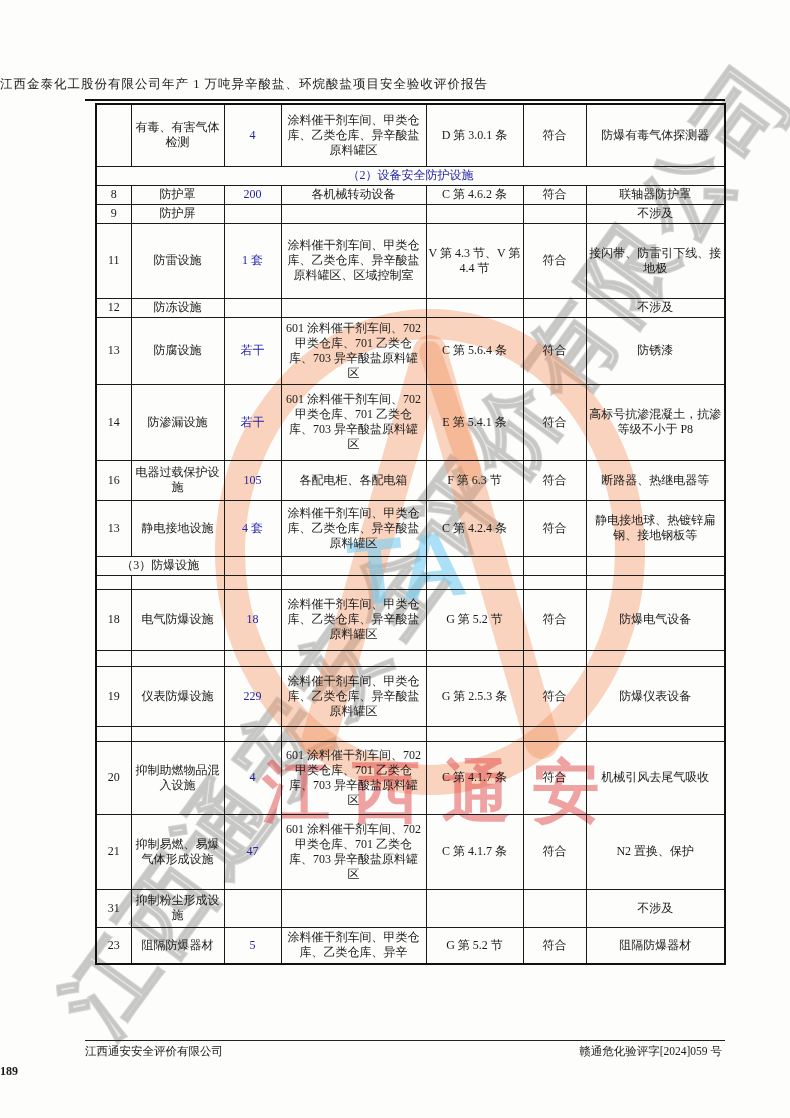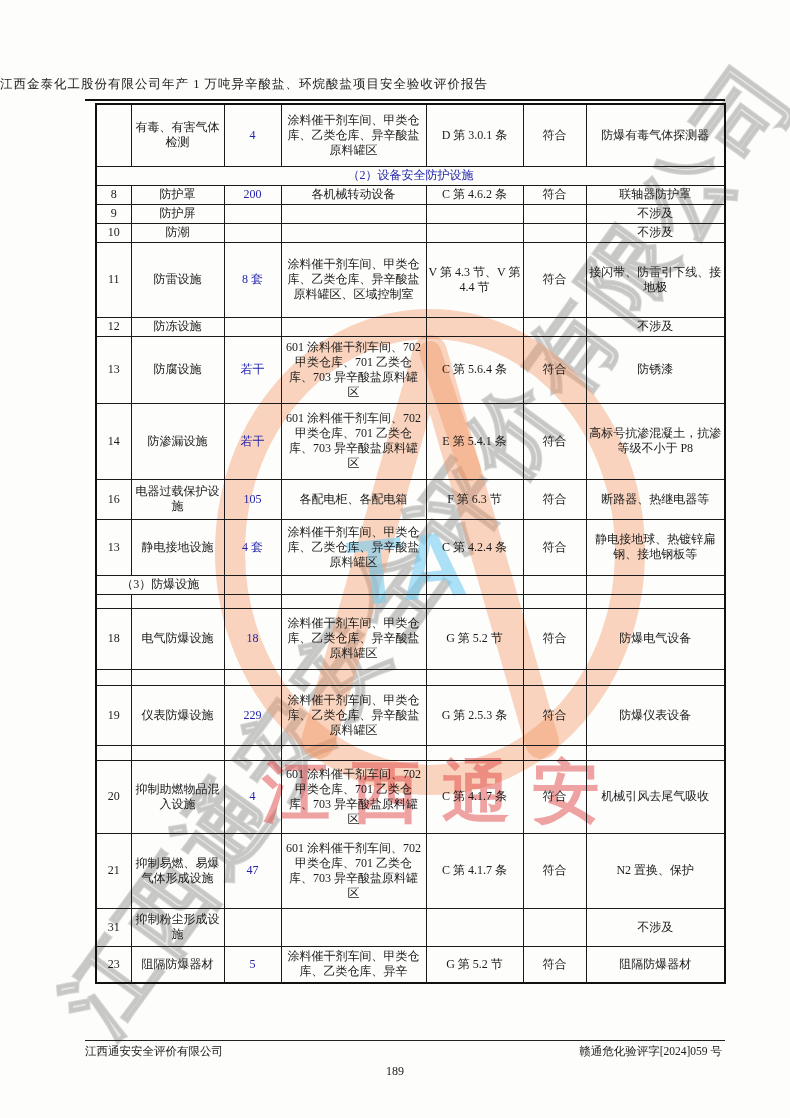--- a/index.html
+++ b/index.html
@@ -40,21 +40,21 @@
 
   
   .doc-title{
     position:absolute;top:76px;left:0;width:100%;
     text-align:left;font-size:12.5px;letter-spacing:1px;z-index:2;
   }
   .rule-top{position:absolute;top:99px;left:85px;width:640px;height:2px;background:#111;z-index:2;}
   .rule-bottom{position:absolute;top:1040px;left:85px;width:640px;height:1px;background:#222;z-index:2;}
   .footer-left{position:absolute;top:1044px;left:85px;font-size:11.5px;z-index:2;}
   .footer-right{position:absolute;top:1044px;right:68px;font-size:11.5px;z-index:2;}
-  .page-num{position:absolute;top:1064px;left:0;width:100%;text-align:center;font-size:12px;z-index:2;}
+  .page-num{position:absolute;top:1064px;left:0;width:100%;text-align:left;font-size:12px;z-index:2;font-weight:bold;}
 
   
   .table-wrap{position:absolute;top:103px;left:95px;z-index:1;}
   table.report{
     border-collapse:collapse;table-layout:fixed;
     width:629px;
     font-size:12px;
   }
   table.report td{
     border:1px solid #1a1a1a;
@@ -123,33 +123,24 @@
           </tr>
           <tr style="height: 19px;">
             <td>9</td>
             <td>防护屏</td>
             <td class="qty"></td>
             <td class="c-loc"></td>
             <td></td>
             <td></td>
             <td class="c-note">不涉及</td>
           </tr>
-          <tr style="height: 19px;">
-            <td>10</td>
-            <td>防潮</td>
-            <td class="qty"></td>
-            <td class="c-loc"></td>
-            <td></td>
-            <td></td>
-            <td class="c-note">不涉及</td>
-          </tr>
           <tr style="height: 75px;">
             <td>11</td>
             <td>防雷设施</td>
-            <td class="qty">8 套</td>
+            <td class="qty">1 套</td>
             <td class="c-loc">涂料催干剂车间、甲类仓库、乙类仓库、异辛酸盐原料罐区、区域控制室</td>
             <td>V 第 4.3 节、V 第 4.4 节</td>
             <td>符合</td>
             <td class="c-note">接闪带、防雷引下线、接地极</td>
           </tr>
           <tr style="height: 19px;">
             <td>12</td>
             <td>防冻设施</td>
             <td class="qty"></td>
             <td class="c-loc"></td>

